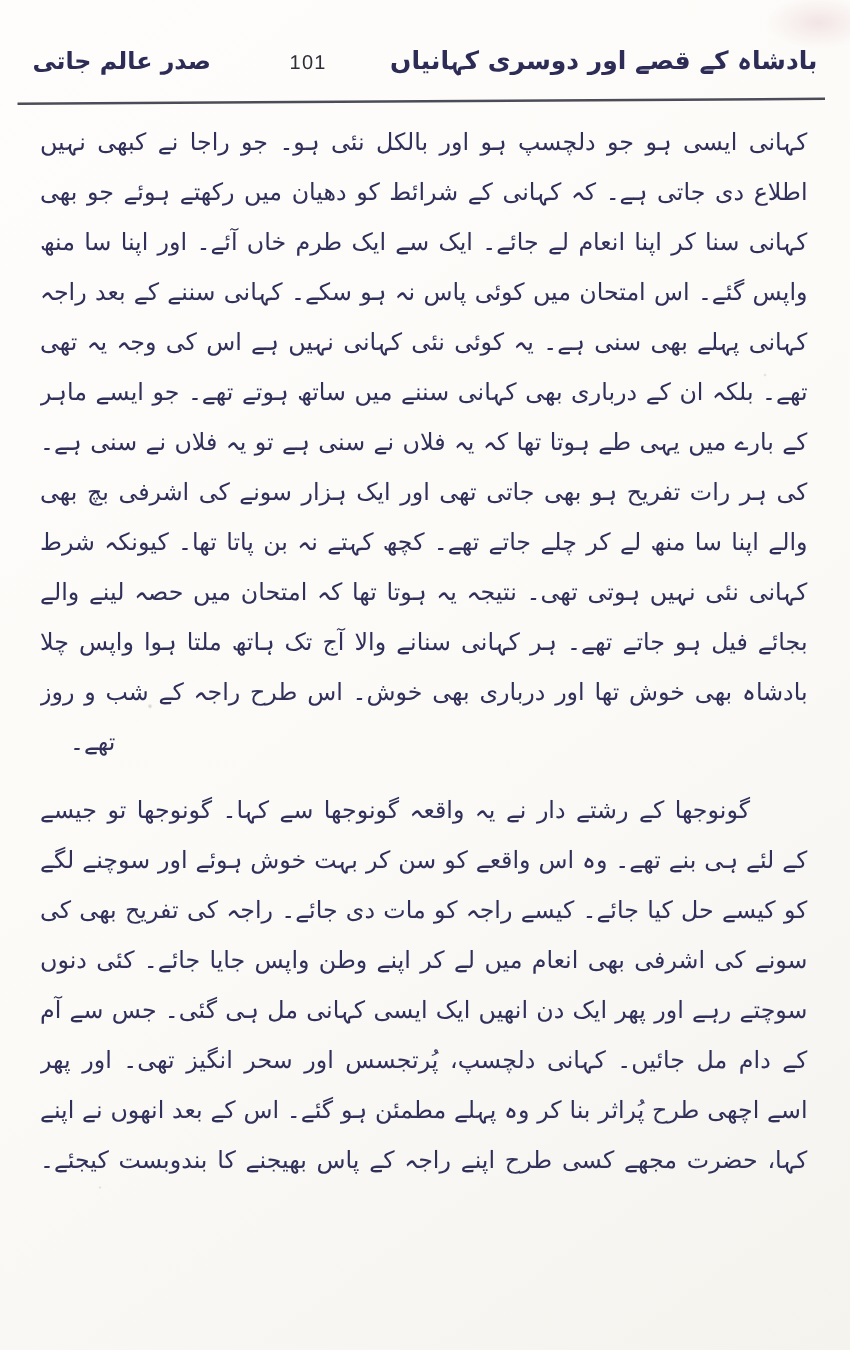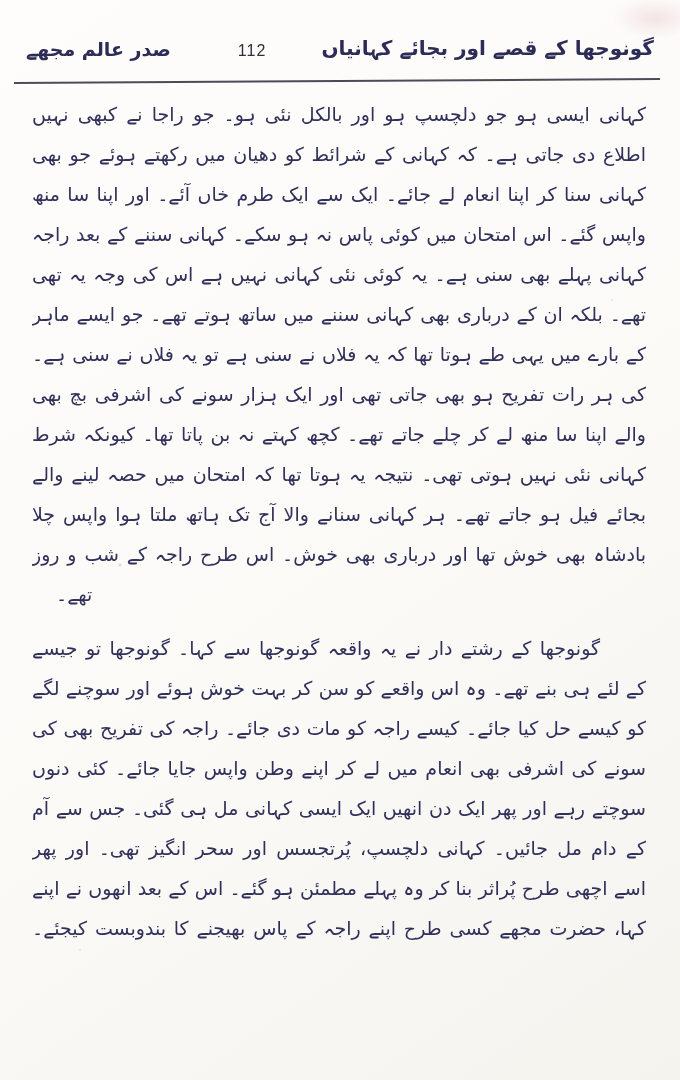--- a/index.html
+++ b/index.html
@@ -47,23 +47,23 @@
   .para-2{margin-top:14px;}
   .indent-first > .line:first-child{padding-right:46px;}
   .align-left-last{text-align:center;text-align-last:left;padding-left:24px;}
 </style>
 </head>
 <body>
 
 <div class="sheet"></div>
 
 <div class="page-header">
-  <span class="book-title">گونوجھا کے قصے اور بجائے کہانیاں</span>
-  <span class="page-num">112</span>
-  <span class="author">صدر عالم مجھے</span>
+  <span class="book-title">بادشاہ کے قصے اور دوسری کہانیاں</span>
+  <span class="page-num">101</span>
+  <span class="author">صدر عالم جاتی</span>
 </div>
 <div class="header-rule"></div>
 
 <div class="body-text">
   <div class="para-1">
     <div class="line">کہانی ایسی ہو جو دلچسپ ہو اور بالکل نئی ہو۔ جو راجا نے کبھی نہیں سنی ہو۔ ہر خاص و عام کو</div>
     <div class="line">اطلاع دی جاتی ہے۔ کہ کہانی کے شرائط کو دھیان میں رکھتے ہوئے جو بھی چاہے آئے۔ اور</div>
     <div class="line">کہانی سنا کر اپنا انعام لے جائے۔ ایک سے ایک طرم خاں آئے۔ اور اپنا سا منھ لے کر</div>
     <div class="line">واپس گئے۔ اس امتحان میں کوئی پاس نہ ہو سکے۔ کہانی سننے کے بعد راجہ یہ کہتے کہ میں نے یہ</div>
     <div class="line">کہانی پہلے بھی سنی ہے۔ یہ کوئی نئی کہانی نہیں ہے اس کی وجہ یہ تھی کہ راجہ اکیلے نہیں سنتے</div>

